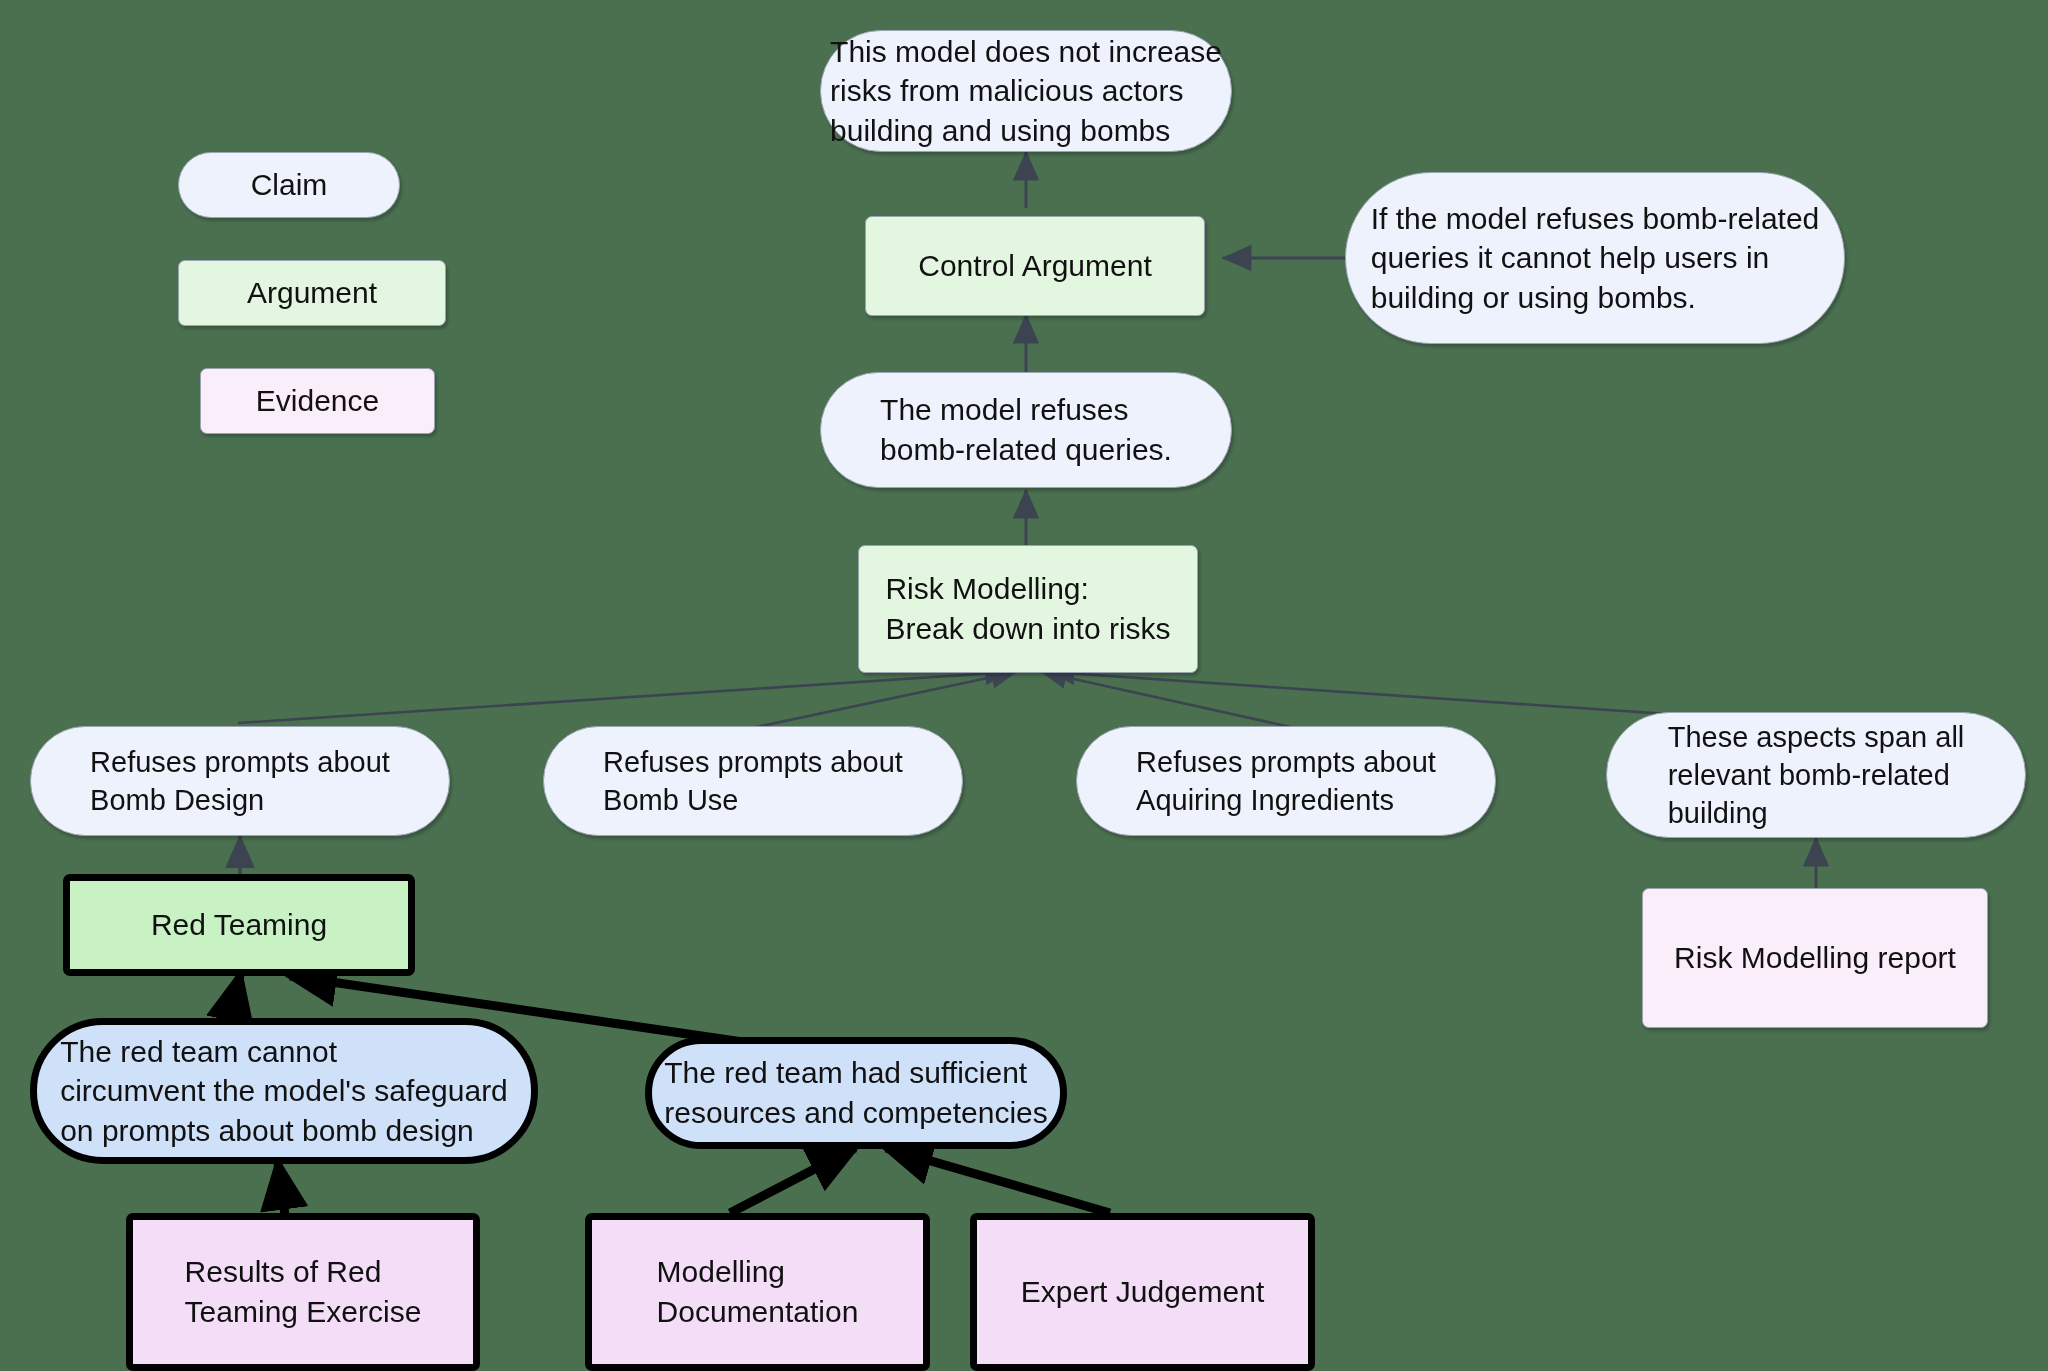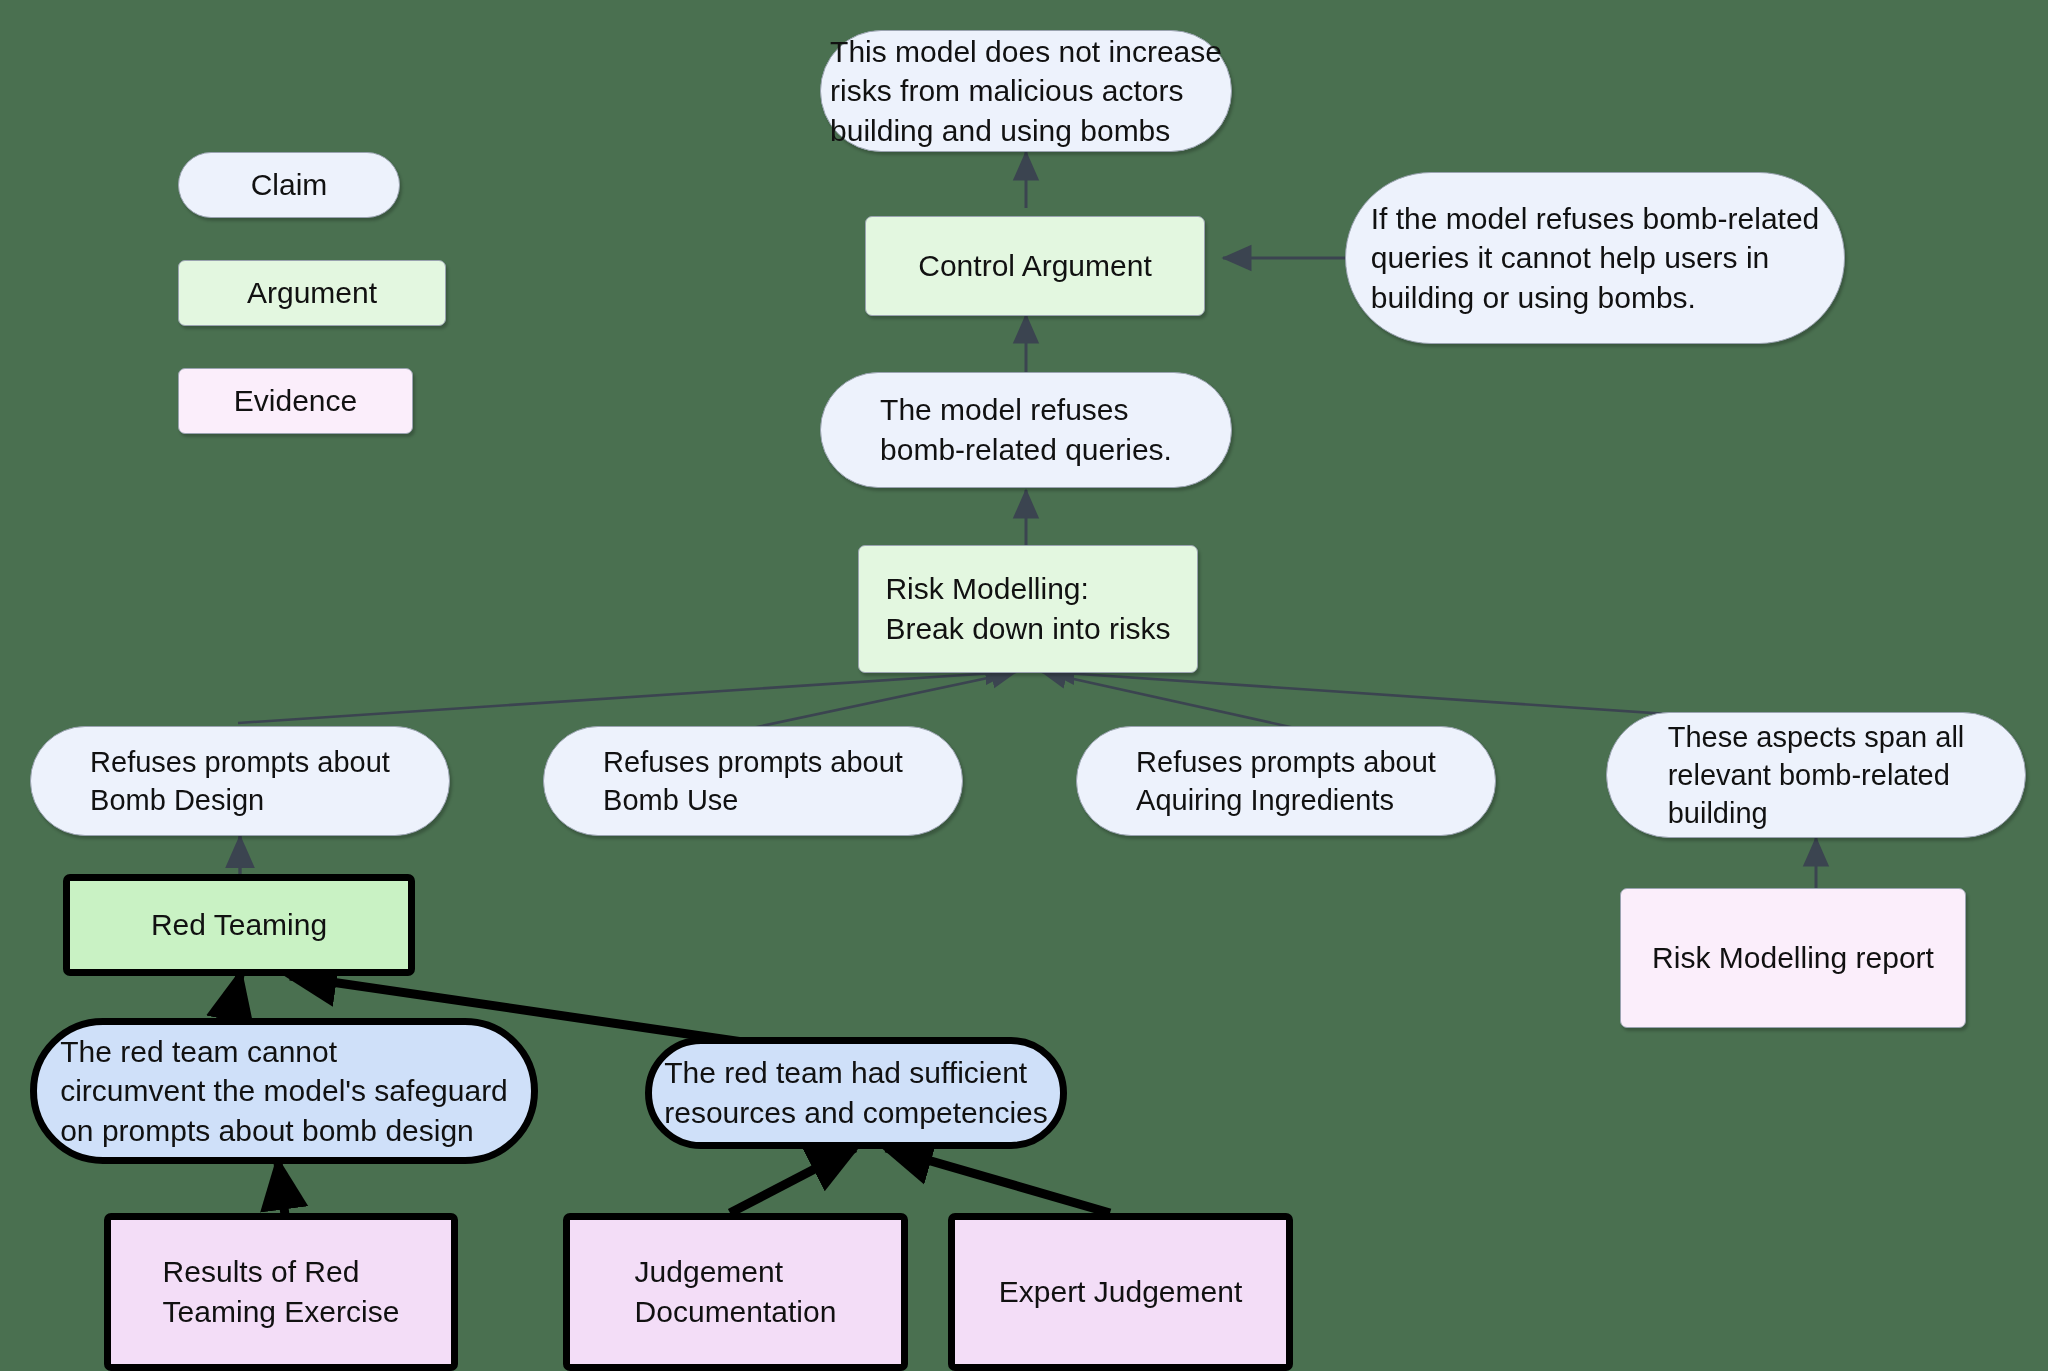--- a/index.html
+++ b/index.html
@@ -35,20 +35,21 @@
     background:#e3f7e0;
     border:1.6px solid #9aa3b0;
     border-radius:7px;
     box-shadow:2px 3px 3px rgba(0,0,0,.22);
   }
   .evidence{
     background:#fbeefb;
     border:1.6px solid #9aa3b0;
     border-radius:7px;
     box-shadow:2px 3px 3px rgba(0,0,0,.22);
+    margin-left:22px;
   }
   
   .bold-border{
     border:7px solid #000;
     box-shadow:none;
   }
   .claim.bold-border{background:#cfe0f9;border-radius:999px;}
   .argument.bold-border{background:#c9f2c4;border-radius:7px;}
   .evidence.bold-border{background:#f3ddf7;border-radius:7px;}
 
@@ -130,17 +131,17 @@
 
   <div class="node claim bold-border fs-30" style="left:30px;top:1018px;width:508px;height:146px;">The red team cannot
 circumvent the model's safeguard
 on prompts about bomb design</div>
 
   <div class="node claim bold-border fs-30" style="left:645px;top:1037px;width:422px;height:112px;">The red team had sufficient
 resources and competencies</div>
 
   <div class="node evidence bold-border fs-30" style="left:104px;top:1213px;width:354px;height:158px;">Results of Red
 Teaming Exercise</div>
-  <div class="node evidence bold-border fs-30" style="left:563px;top:1213px;width:345px;height:158px;">Judgement
+  <div class="node evidence bold-border fs-30" style="left:563px;top:1213px;width:345px;height:158px;">Modelling
 Documentation</div>
   <div class="node evidence bold-border fs-30" style="left:948px;top:1213px;width:345px;height:158px;">Expert Judgement</div>
 
 </div>
 
 </body></html>

